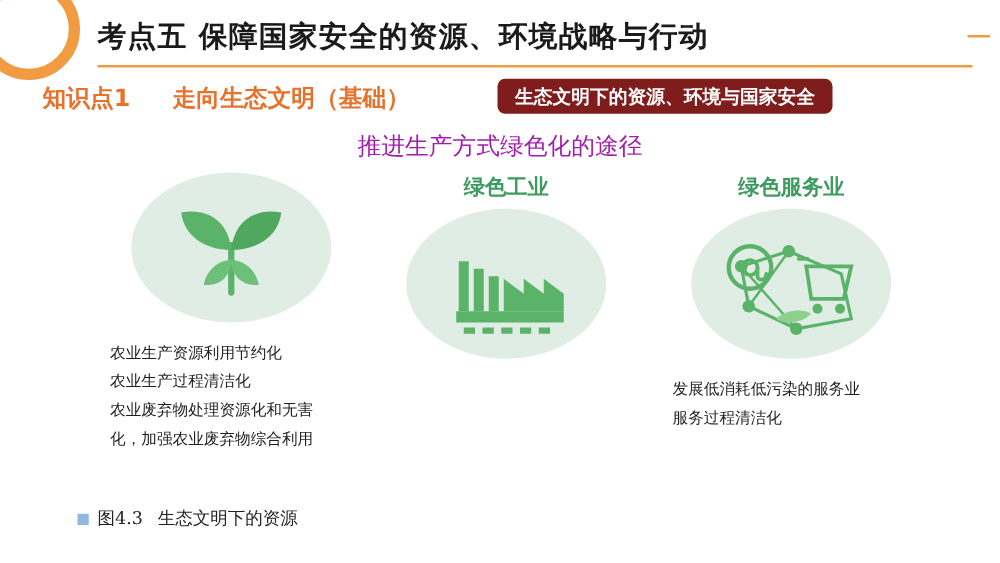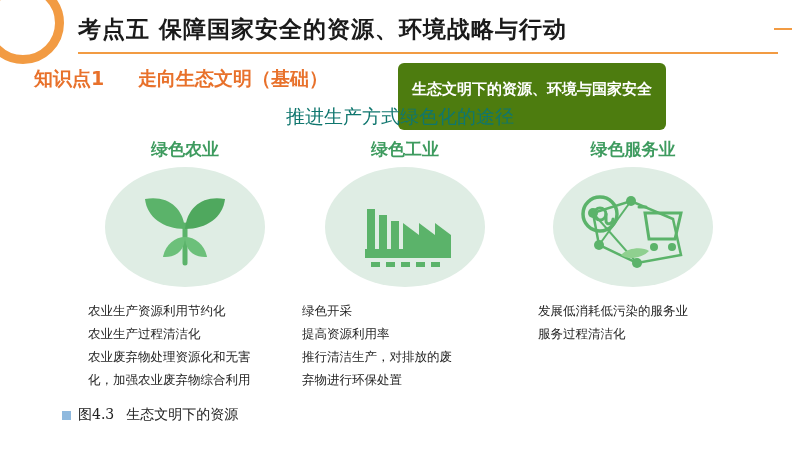--- a/index.html
+++ b/index.html
@@ -87,41 +87,41 @@
     font-size: 19px;
     font-weight: bold;
     color: #E8712B;
     font-family: "DejaVu Sans", sans-serif;
     white-space: nowrap;
   }
   .pill {
     position: absolute;
     left: 398px;
     top: 1px;
-    height: 43px;
+    height: 28px;
     line-height: 28px;
-    padding: 12px 14px;
+    padding: 0 14px;
     border-radius: 6px;
-    background: #4d7c0f;
+    background: #7f1d1d;
     color: #ffffff;
     font-size: 15px;
     font-weight: bold;
     font-family: "DejaVu Sans", sans-serif;
     white-space: nowrap;
   }
 
   
   .body-heading {
     position: absolute;
     top: 104px;
     left: 0;
     width: 800px;
     text-align: center;
     font-size: 19px;
-    color: #0f766e;
+    color: #a21caf;
     font-family: "DejaVu Sans", sans-serif;
   }
 
   
   .col {
     position: absolute;
     top: 138px;
     width: 250px;
   }
   .col-1 { left: 60px; }
@@ -200,21 +200,20 @@
 
 <div class="sub-row">
   <div class="kp-label">知识点1</div>
   <div class="kp-title">走向生态文明（基础）</div>
   <div class="pill">生态文明下的资源、环境与国家安全</div>
 </div>
 
 <div class="body-heading">推进生产方式绿色化的途径</div>
 
 <div class="col col-1">
-  <div class="col-title">绿色农业</div>
   <div class="circle-wrap">
     <div class="circle-bg"></div>
     <svg width="160" height="120" viewBox="0 0 160 120">
       <path d="M80 96 L80 58" stroke="#5BB36A" stroke-width="5" fill="none" stroke-linecap="round"></path>
       <path d="M80 62 C58 62 42 50 40 32 C62 28 78 40 80 62 Z" fill="#5BB36A"></path>
       <path d="M80 62 C102 62 118 50 120 32 C98 28 82 40 80 62 Z" fill="#4FA85E"></path>
       <path d="M80 70 C70 70 60 78 58 90 C72 91 80 82 80 70 Z" fill="#6CC07A"></path>
       <path d="M80 70 C90 70 100 78 102 90 C88 91 80 82 80 70 Z" fill="#6CC07A"></path>
     </svg>
   </div>
@@ -236,26 +235,20 @@
       <rect x="66" y="54" width="8" height="28" fill="#5BB36A"></rect>
       <path d="M78 82 L78 56 L94 68 L94 56 L110 68 L110 56 L126 68 L126 82 Z" fill="#5BB36A"></path>
       <rect x="40" y="82" width="86" height="9" fill="#5BB36A"></rect>
       <rect x="46" y="95" width="9" height="5" fill="#5BB36A"></rect>
       <rect x="61" y="95" width="9" height="5" fill="#5BB36A"></rect>
       <rect x="76" y="95" width="9" height="5" fill="#5BB36A"></rect>
       <rect x="91" y="95" width="9" height="5" fill="#5BB36A"></rect>
       <rect x="106" y="95" width="9" height="5" fill="#5BB36A"></rect>
     </svg>
   </div>
-  <div class="bullets b-col2">
-    <div>绿色开采</div>
-    <div>提高资源利用率</div>
-    <div>推行清洁生产，对排放的废
-弃物进行环保处置</div>
-  </div>
 </div>
 
 <div class="col col-3">
   <div class="col-title">绿色服务业</div>
   <div class="circle-wrap">
     <div class="circle-bg"></div>
     <svg width="160" height="120" viewBox="0 0 160 120">
 
       <path d="M40 46 L78 34 L120 52 L128 88 L84 96 L46 78 Z" stroke="#5BB36A" stroke-width="2.5" fill="none"></path>
       <path d="M40 46 L84 96" stroke="#5BB36A" stroke-width="2" fill="none"></path>

